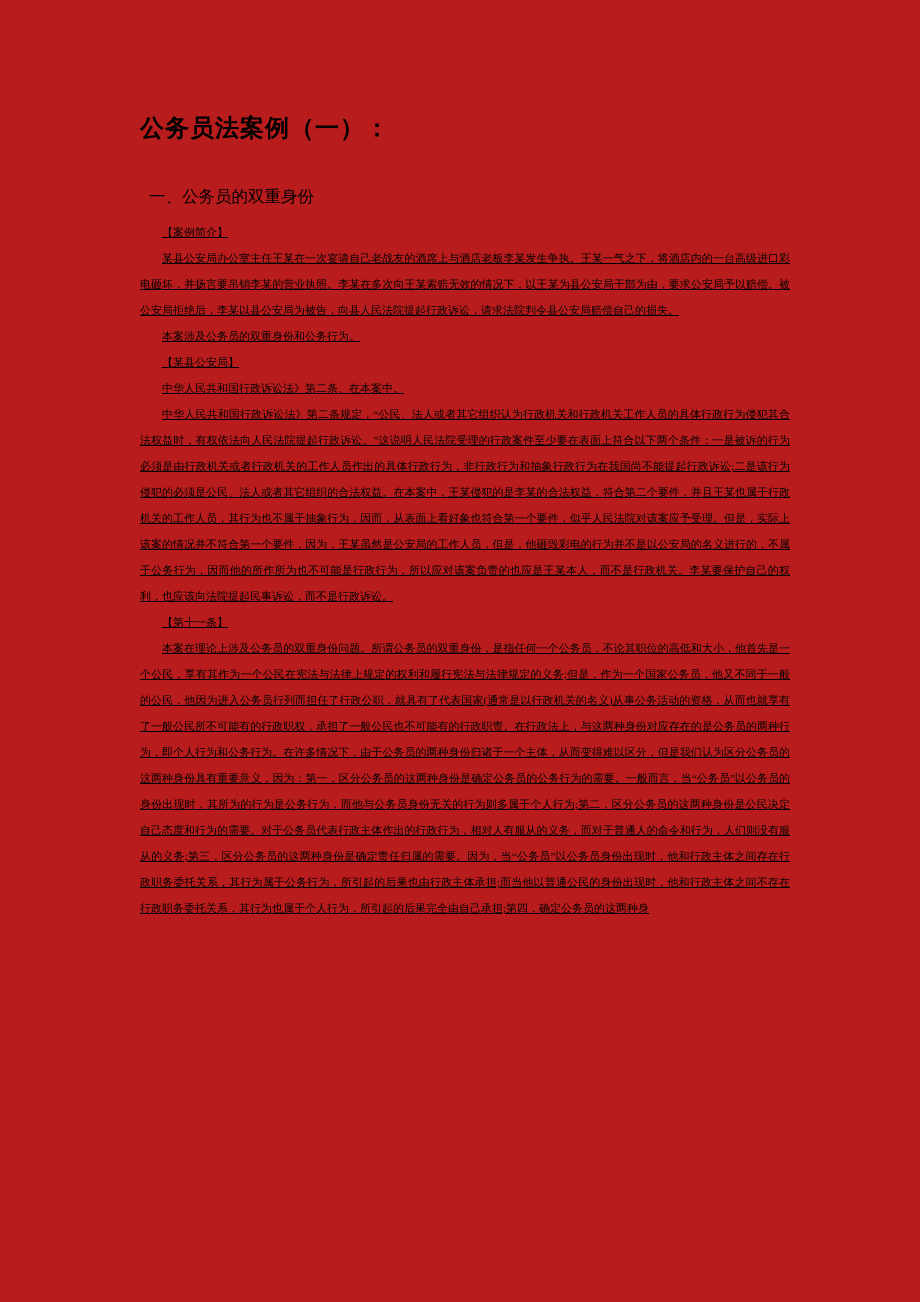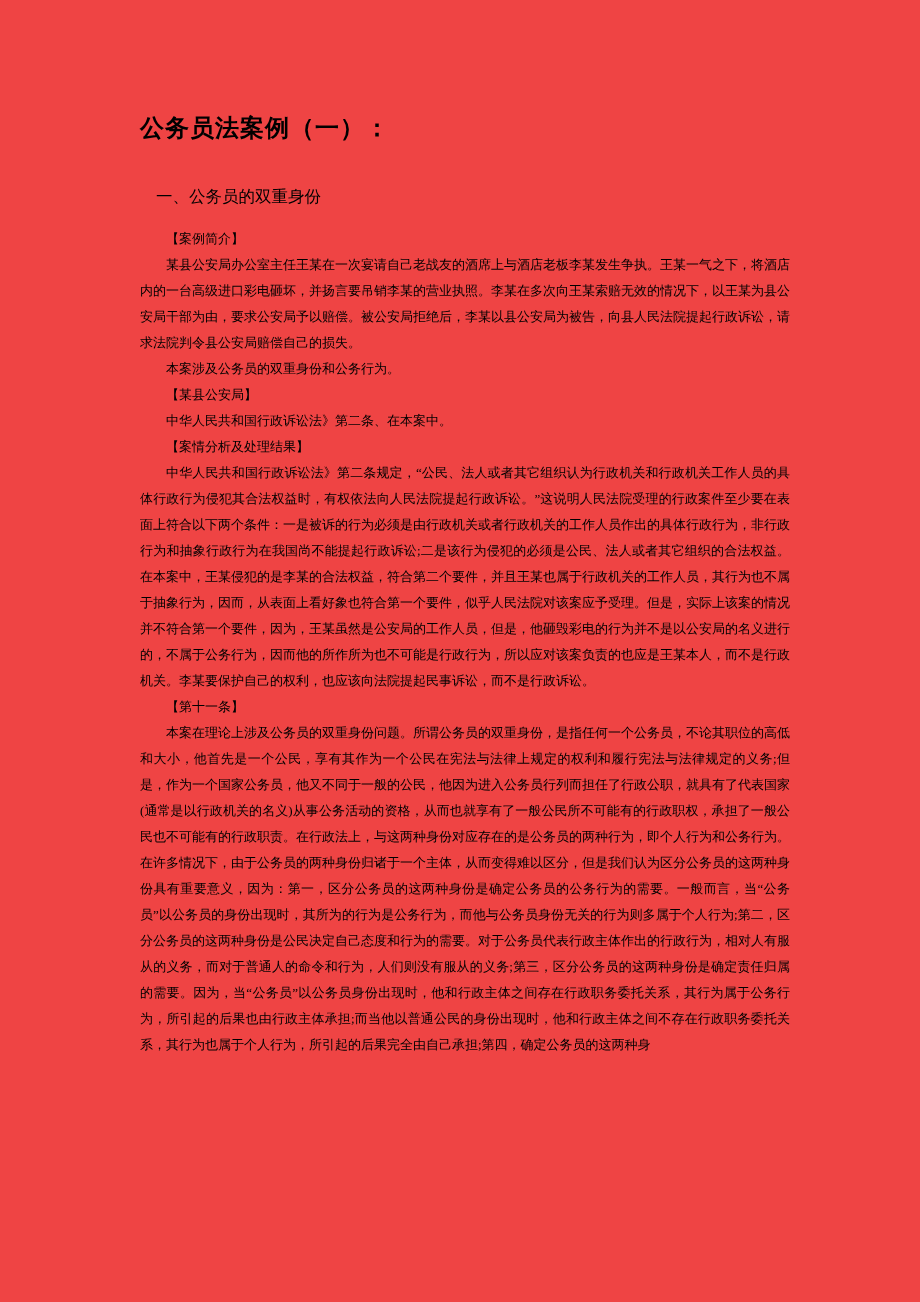--- a/index.html
+++ b/index.html
@@ -9,56 +9,56 @@
     height: 1302px;
     background: #ffffff;
     color: #000000;
     font-family: "Liberation Serif", "DejaVu Serif", serif;
     overflow: hidden;
   }
   .page {
     width: 920px;
     height: 1302px;
     padding: 112px 130px 60px 140px;
-    background: #ef4444;
+    background: #b91c1c;
   }
   .doc-title {
     font-size: 24px;
     font-weight: bold;
     line-height: 32px;
     margin: 0 0 40px 0;
     letter-spacing: 1px;
   }
   .section-heading {
     font-size: 16.5px;
     line-height: 26px;
-    margin: 16px;
+    margin: 9px;
   }
   .para {
-    font-size: 13px;
+    font-size: 11px;
     line-height: 26px;
     margin: 0;
     text-indent: 2em;
     text-align: justify;
+    text-decoration: underline;
   }
 </style>
 </head>
 <body>
 
 <div class="page">
   <h1 class="doc-title">公务员法案例（一）：</h1>
 
   <p class="section-heading">一、公务员的双重身份</p>
 
   <p class="para">【案例简介】</p>
   <p class="para">某县公安局办公室主任王某在一次宴请自己老战友的酒席上与酒店老板李某发生争执。王某一气之下，将酒店内的一台高级进口彩电砸坏，并扬言要吊销李某的营业执照。李某在多次向王某索赔无效的情况下，以王某为县公安局干部为由，要求公安局予以赔偿。被公安局拒绝后，李某以县公安局为被告，向县人民法院提起行政诉讼，请求法院判令县公安局赔偿自己的损失。</p>
 
   <p class="para">本案涉及公务员的双重身份和公务行为。</p>
 
   <p class="para">【某县公安局】</p>
   <p class="para">中华人民共和国行政诉讼法》第二条、在本案中。</p>
 
-  <p class="para">【案情分析及处理结果】</p>
   <p class="para">中华人民共和国行政诉讼法》第二条规定，“公民、法人或者其它组织认为行政机关和行政机关工作人员的具体行政行为侵犯其合法权益时，有权依法向人民法院提起行政诉讼。”这说明人民法院受理的行政案件至少要在表面上符合以下两个条件：一是被诉的行为必须是由行政机关或者行政机关的工作人员作出的具体行政行为，非行政行为和抽象行政行为在我国尚不能提起行政诉讼;二是该行为侵犯的必须是公民、法人或者其它组织的合法权益。在本案中，王某侵犯的是李某的合法权益，符合第二个要件，并且王某也属于行政机关的工作人员，其行为也不属于抽象行为，因而，从表面上看好象也符合第一个要件，似乎人民法院对该案应予受理。但是，实际上该案的情况并不符合第一个要件，因为，王某虽然是公安局的工作人员，但是，他砸毁彩电的行为并不是以公安局的名义进行的，不属于公务行为，因而他的所作所为也不可能是行政行为，所以应对该案负责的也应是王某本人，而不是行政机关。李某要保护自己的权利，也应该向法院提起民事诉讼，而不是行政诉讼。</p>
 
   <p class="para">【第十一条】</p>
   <p class="para">本案在理论上涉及公务员的双重身份问题。所谓公务员的双重身份，是指任何一个公务员，不论其职位的高低和大小，他首先是一个公民，享有其作为一个公民在宪法与法律上规定的权利和履行宪法与法律规定的义务;但是，作为一个国家公务员，他又不同于一般的公民，他因为进入公务员行列而担任了行政公职，就具有了代表国家(通常是以行政机关的名义)从事公务活动的资格，从而也就享有了一般公民所不可能有的行政职权，承担了一般公民也不可能有的行政职责。在行政法上，与这两种身份对应存在的是公务员的两种行为，即个人行为和公务行为。在许多情况下，由于公务员的两种身份归诸于一个主体，从而变得难以区分，但是我们认为区分公务员的这两种身份具有重要意义，因为：第一，区分公务员的这两种身份是确定公务员的公务行为的需要。一般而言，当“公务员”以公务员的身份出现时，其所为的行为是公务行为，而他与公务员身份无关的行为则多属于个人行为;第二，区分公务员的这两种身份是公民决定自己态度和行为的需要。对于公务员代表行政主体作出的行政行为，相对人有服从的义务，而对于普通人的命令和行为，人们则没有服从的义务;第三，区分公务员的这两种身份是确定责任归属的需要。因为，当“公务员”以公务员身份出现时，他和行政主体之间存在行政职务委托关系，其行为属于公务行为，所引起的后果也由行政主体承担;而当他以普通公民的身份出现时，他和行政主体之间不存在行政职务委托关系，其行为也属于个人行为，所引起的后果完全由自己承担;第四，确定公务员的这两种身</p>
 </div>
 
 </body></html>

